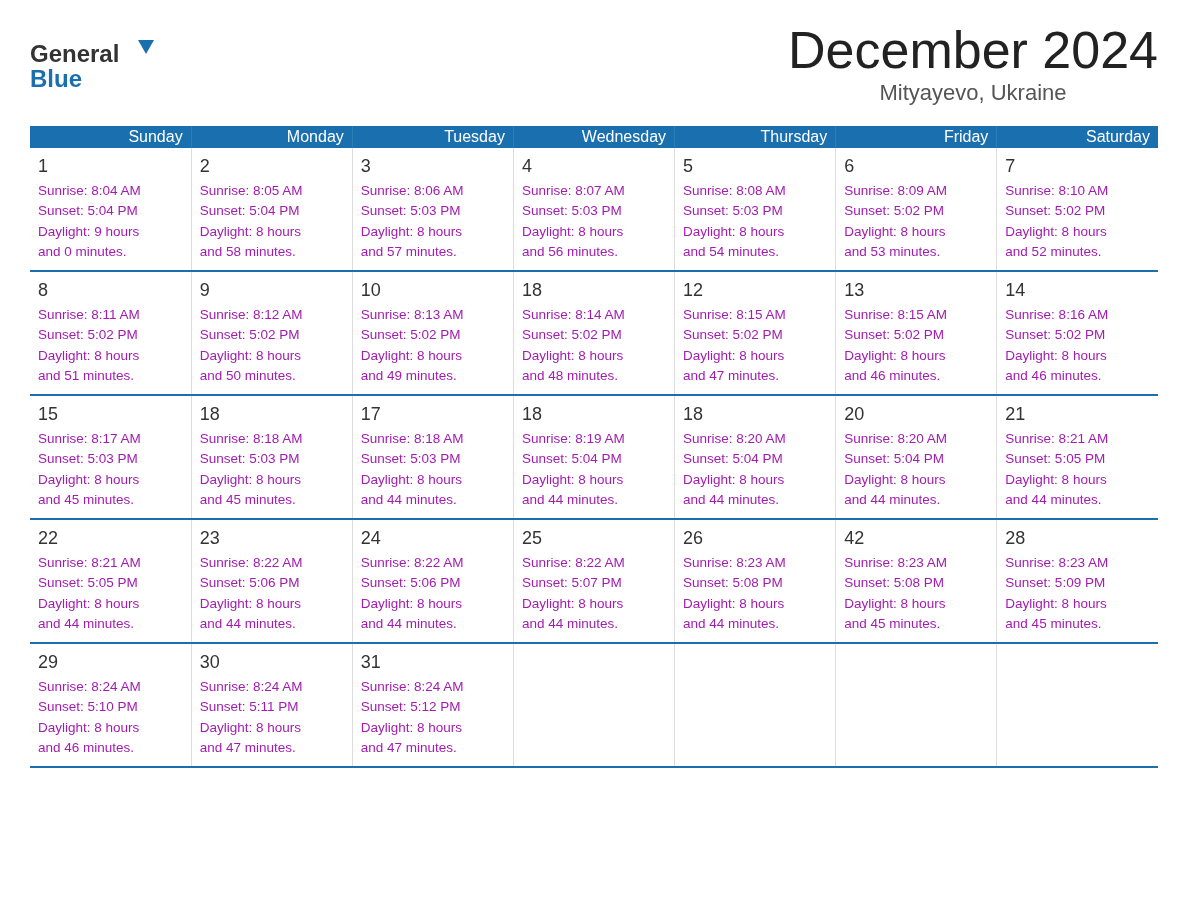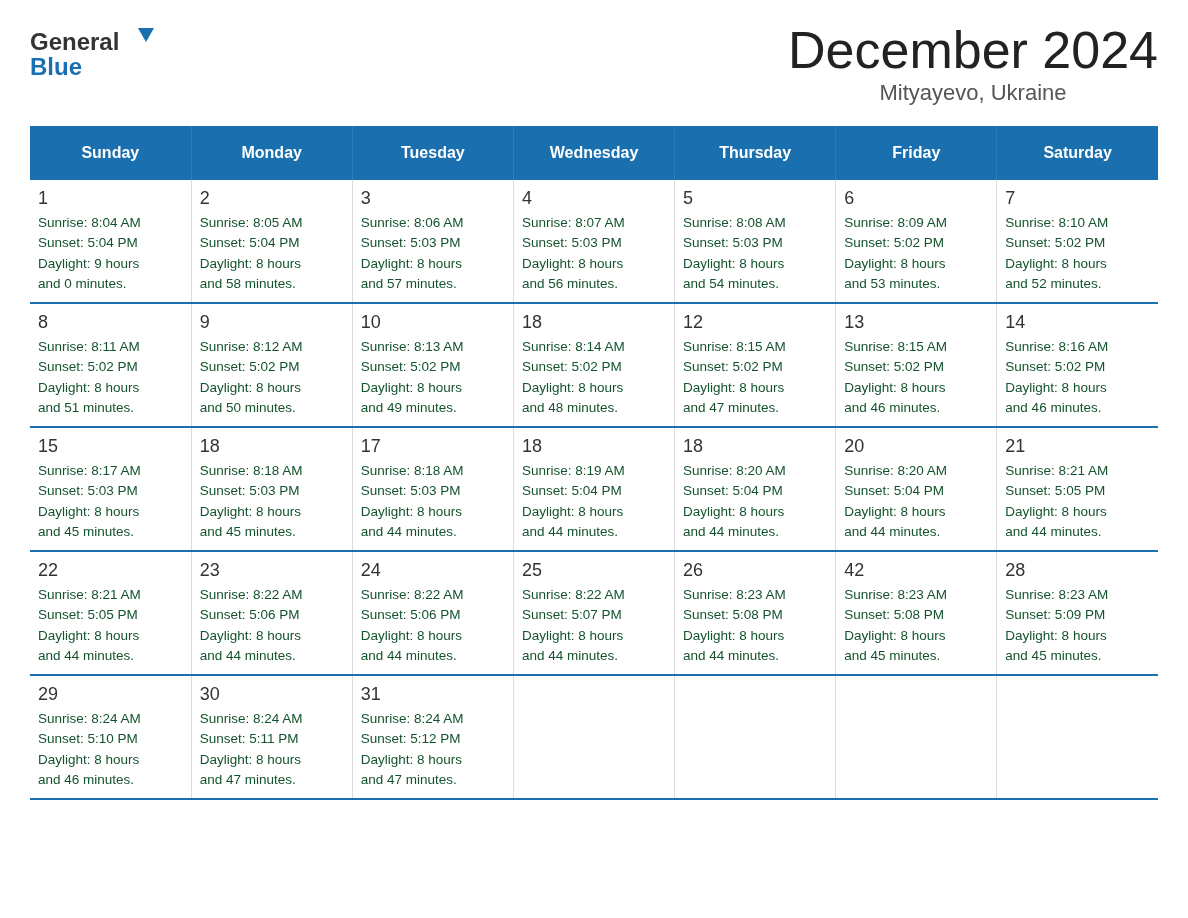--- a/index.html
+++ b/index.html
@@ -31,24 +31,24 @@
     table {
       width: 100%;
       border-collapse: collapse;
       table-layout: fixed;
     }
     thead tr {
       background-color: #1a6faf;
       color: white;
     }
     thead th {
-      padding: 18px 8px;
+      padding: 2px 8px;
       font-size: 16px;
-      font-weight: bold;
-      text-align: center;
+      font-weight: normal;
+      text-align: right;
       border-right: 1px solid #2980b9;
     }
     thead th:last-child {
       border-right: none;
     }
     tbody tr {
       border-bottom: 2px solid #1a6faf;
     }
     tbody td {
       padding: 8px 8px;
@@ -63,25 +63,26 @@
     }
     .day-num {
       font-size: 18px;
       font-weight: normal;
       display: block;
       margin-bottom: 4px;
     }
     .day-info {
       font-size: 13.5px;
       line-height: 1.5;
-      color: #14532d;
+      color: #a21caf;
     }
     .logo-wrapper {
       display: flex;
       align-items: center;
+      margin-top: 12px;
     }
   </style>
 </head>
 <body>
 
 <div class="header">
   <div class="logo-wrapper">
   <svg width="130" height="60" viewBox="0 0 130 60" xmlns="http://www.w3.org/2000/svg">
     <text x="0" y="30" font-size="24" font-weight="bold" fill="#333" font-family="Arial, sans-serif">General</text>
     <polygon points="108,8 124,8 116,22" fill="#1a6faf"></polygon>

